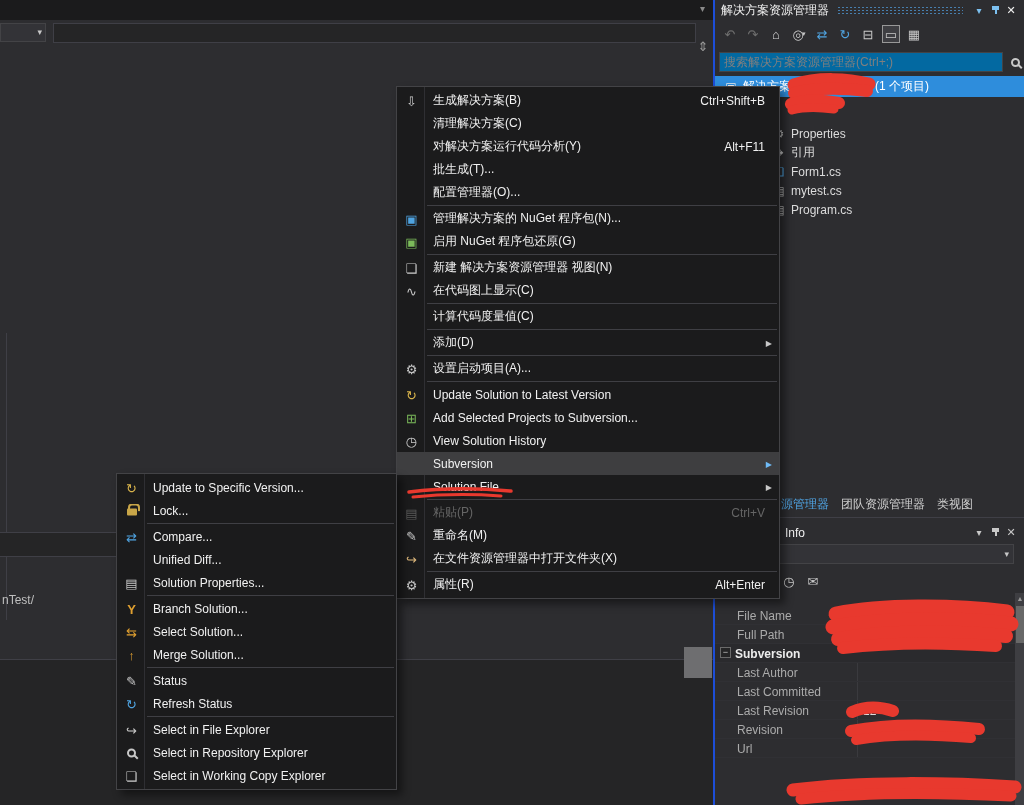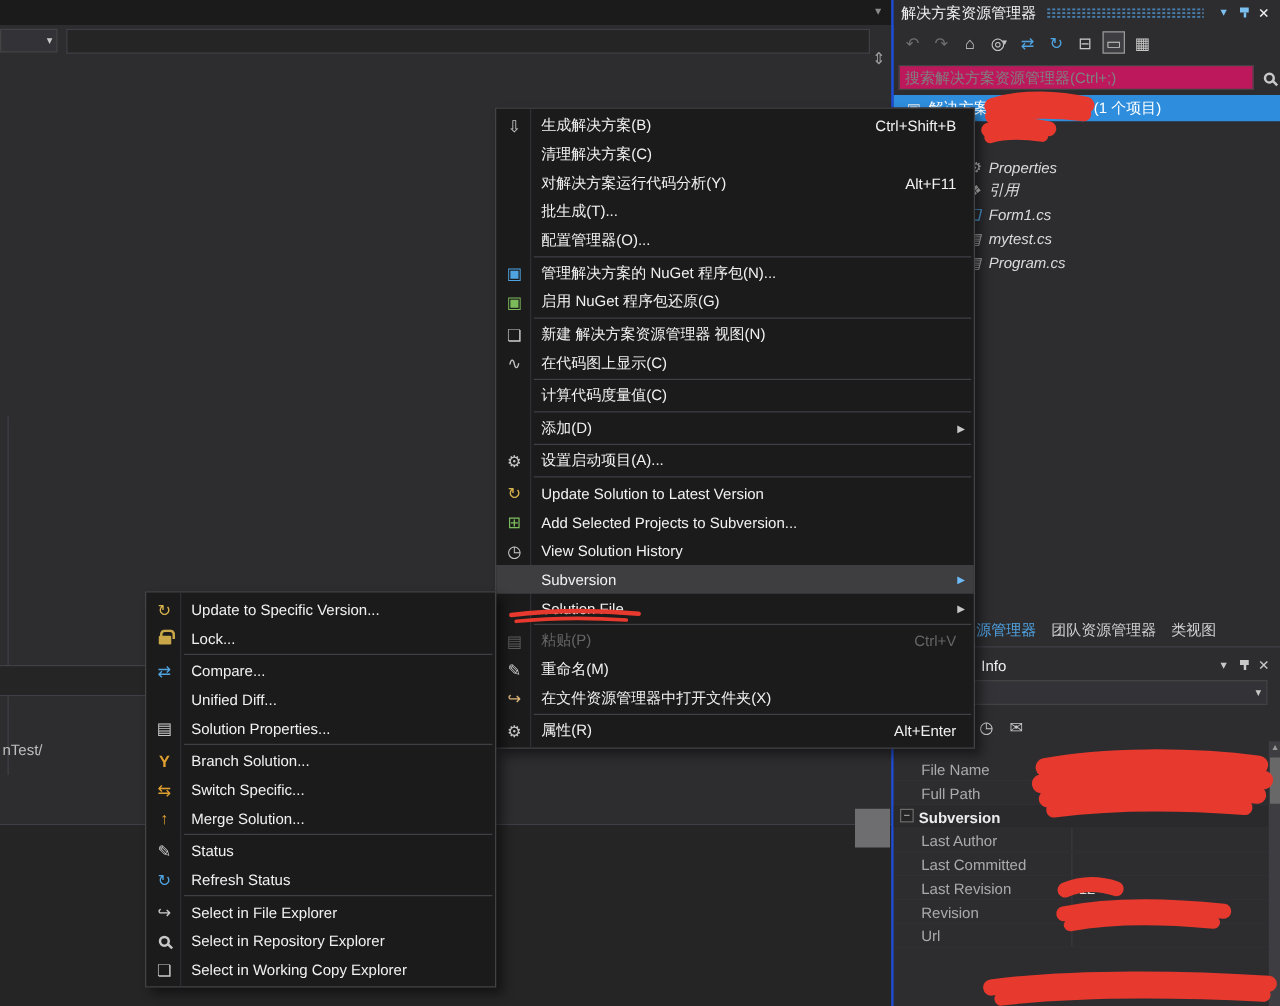--- a/index.html
+++ b/index.html
@@ -39,31 +39,31 @@
   .ph-ic.close { color:#F1F1F1; font-size:11px; }
 
   .se-toolbar { position:absolute; left:0; top:22px; width:100%; height:24px;
                 display:flex; align-items:center; padding-left:6px; gap:5px; }
   .tb-btn { width:18px; height:18px; display:flex; align-items:center; justify-content:center; font-size:13px; }
   .tb-btn.pressed { border:1px solid #989898; background:#3E3E42; }
   .tb-caret { font-size:7px; margin-left:-2px; color:#C8C8C8; }
   .tb-divider { width:1px; height:14px; background:#3F3F46; margin:0 3px; }
 
   .search-box { position:absolute; left:4px; top:52px; width:284px; height:20px;
-                background:#be185d; border:1px solid #434346; display:flex; align-items:center; }
+                background:#0369a1; border:1px solid #434346; display:flex; align-items:center; }
   .search-box input { flex:1; background:transparent; border:none; outline:none; color:#DCDCDC;
                       font:12px "Liberation Sans", sans-serif; padding:0 4px; }
   .search-box input::placeholder { color:#7F7F7F; }
   .search-btn { position:absolute; left:292px; top:52px; width:17px; height:20px;
                 display:flex; align-items:center; justify-content:center; }
 
   .tree-row { position:absolute; left:0; width:100%; display:flex; align-items:center; height:19px; }
   .tree-solution { top:76px; height:21px; background:#2E8DDC; color:#FFFFFF; padding-left:8px; }
   .tree-project  { top:99px; height:20px; padding-left:40px; }
-  #tree-items { position:absolute; left:0; top:124px; width:100%;font-style:italic; }
+  #tree-items { position:absolute; left:0; top:124px; width:100%; }
   #tree-items .tree-row { position:relative; padding-left:56px; }
   .tr-ic { width:16px; text-align:center; margin-right:4px; font-size:12px; flex:0 0 auto; }
   .redacted-gap { display:inline-block; width:84px; }
 
   #panel-tabs { position:absolute; left:0; top:492px; width:100%; height:24px;
                 display:flex; align-items:center; padding-left:6px; gap:12px; }
   #panel-tabs .tab { color:#CFCFCF; white-space:nowrap; }
   #panel-tabs .tab.active { color:#4FA3E3; }
 
   
@@ -456,21 +456,21 @@
         <span class="mi-space"></span>
       </div>
       <div class="menu-sep"></div>
       <div class="menu-item">
         <span class="mi-ic" style="color: rgb(224, 160, 48); font-weight: bold;">Y</span>
         <span class="mi-label">Branch Solution...</span>
         <span class="mi-space"></span>
       </div>
       <div class="menu-item">
         <span class="mi-ic" style="color: rgb(224, 160, 48);">⇆</span>
-        <span class="mi-label">Switch Specific...</span>
+        <span class="mi-label">Select Solution...</span>
         <span class="mi-space"></span>
       </div>
       <div class="menu-item">
         <span class="mi-ic" style="color: rgb(224, 160, 48);">↑</span>
         <span class="mi-label">Merge Solution...</span>
         <span class="mi-space"></span>
       </div>
       <div class="menu-sep"></div>
       <div class="menu-item">
         <span class="mi-ic" style="color: rgb(200, 200, 200);">✎</span>

